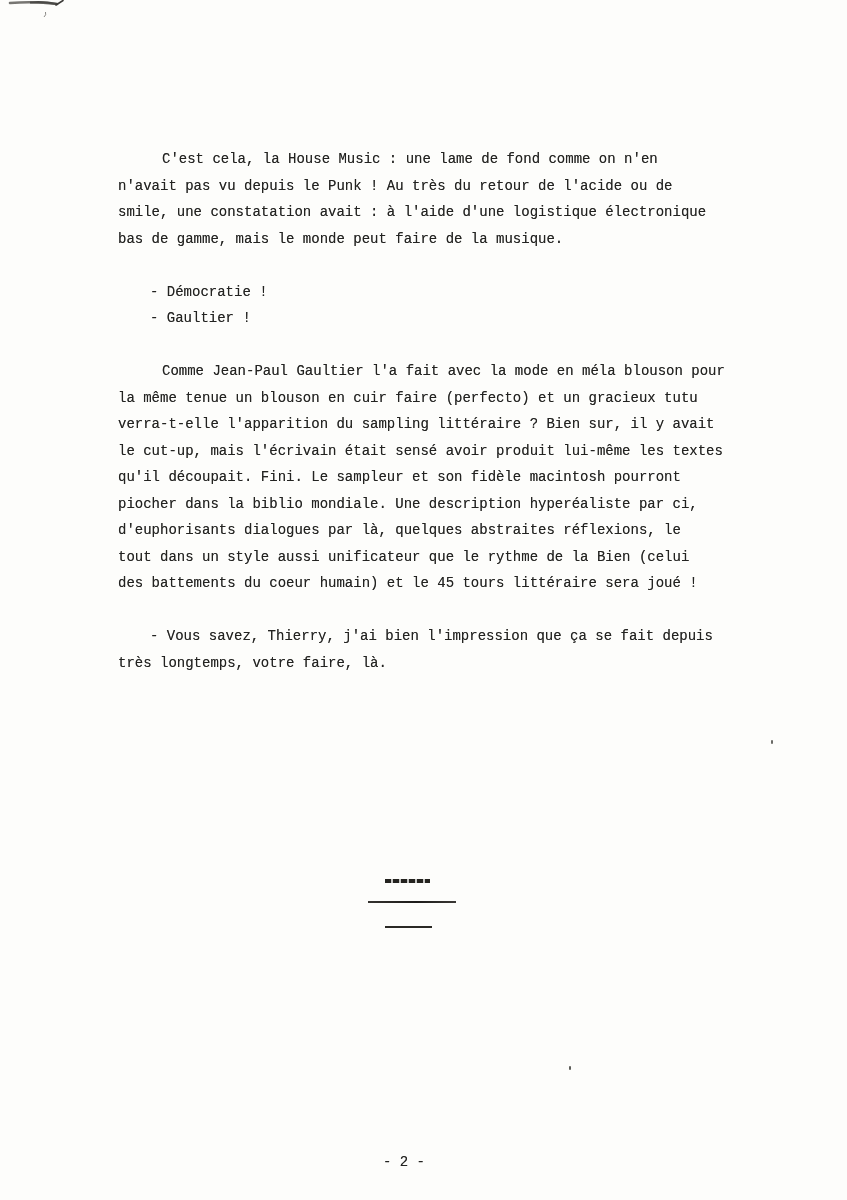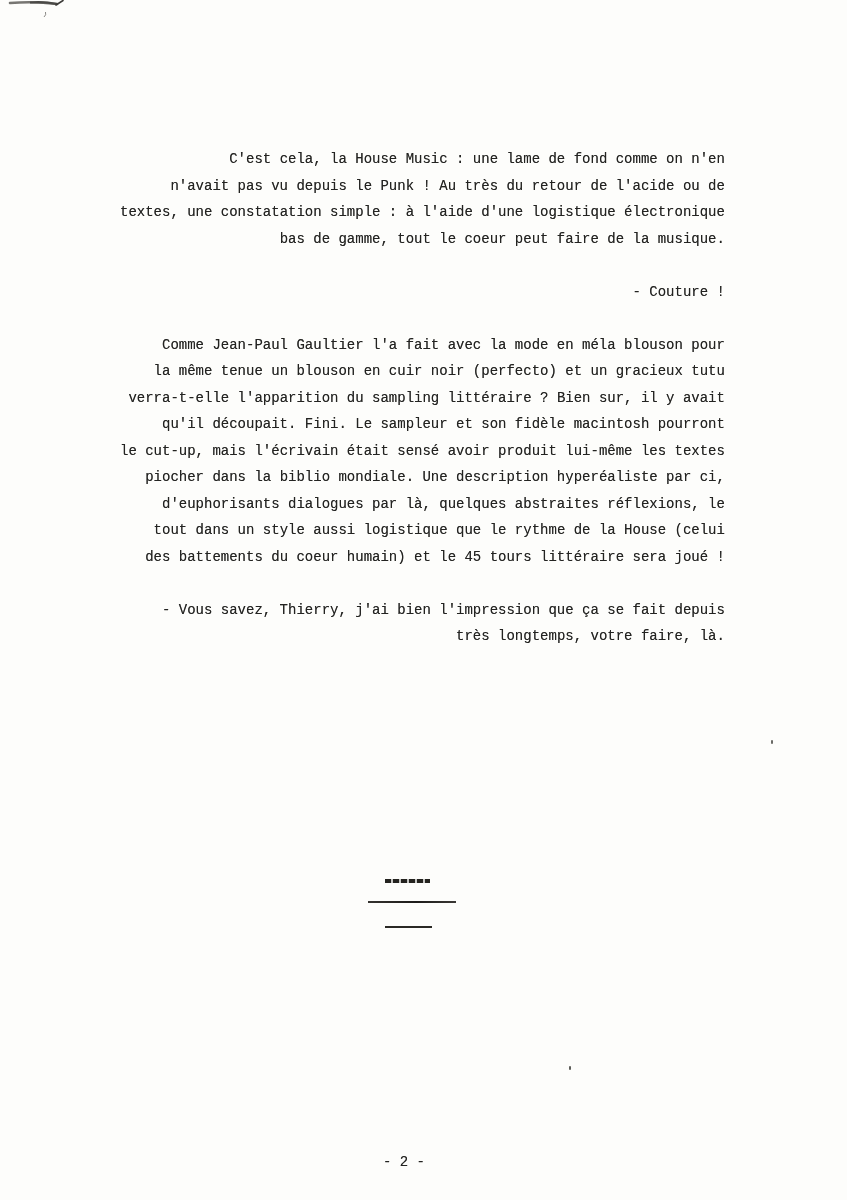--- a/index.html
+++ b/index.html
@@ -13,21 +13,20 @@
     height: 1200px;
     background: #fdfdfb;
     overflow: hidden;
     font-family: "Liberation Mono", "DejaVu Sans Mono", monospace;
     color: #222220;
   }
   .content {
     position: absolute;
     left: 118px;
     top: 146px;
-    text-align: right;
   }
   .para {
     margin: 0 0 26.5px 0;
   }
   .para:last-child { margin-bottom: 0; }
   .tline {
     font-size: 14px;
     line-height: 26.5px;
     white-space: pre;
     letter-spacing: 0px;
@@ -95,37 +94,38 @@
     <path d="M30 2.5 Q 45 1.5 57 4" stroke="#4a4946" stroke-width="2.2" fill="none"></path>
     <path d="M56 5 L63 0.5" stroke="#3c3b38" stroke-width="1.6" fill="none" stroke-linecap="round"></path>
     <path d="M44 17 q2.5 -2 1.5 -5" stroke="#8b8a86" stroke-width="1" fill="none"></path>
   </svg>
 
   <div class="content">
 
     <div class="para">
       <div class="tline indent1">C'est cela, la House Music : une lame de fond comme on n'en</div>
       <div class="tline">n'avait pas vu depuis le Punk ! Au très du retour de l'acide ou de</div>
-      <div class="tline">textes, une constatation simple : à l'aide d'une logistique électronique</div>
-      <div class="tline">bas de gamme, tout le coeur peut faire de la musique.</div>
+      <div class="tline">smile, une constatation avait : à l'aide d'une logistique électronique</div>
+      <div class="tline">bas de gamme, mais le monde peut faire de la musique.</div>
     </div>
 
     <div class="para">
-      <div class="tline indent2">- Couture !</div>
+      <div class="tline indent2">- Démocratie !</div>
+      <div class="tline indent2">- Gaultier !</div>
     </div>
 
     <div class="para">
       <div class="tline indent1">Comme Jean-Paul Gaultier l'a fait avec la mode en méla blouson pour</div>
-      <div class="tline">la même tenue un blouson en cuir noir (perfecto) et un gracieux tutu</div>
+      <div class="tline">la même tenue un blouson en cuir faire (perfecto) et un gracieux tutu</div>
       <div class="tline">verra-t-elle l'apparition du sampling littéraire ? Bien sur, il y avait</div>
+      <div class="tline">le cut-up, mais l'écrivain était sensé avoir produit lui-même les textes</div>
       <div class="tline">qu'il découpait. Fini. Le sampleur et son fidèle macintosh pourront</div>
-      <div class="tline">le cut-up, mais l'écrivain était sensé avoir produit lui-même les textes</div>
       <div class="tline">piocher dans la biblio mondiale. Une description hyperéaliste par ci,</div>
       <div class="tline">d'euphorisants dialogues par là, quelques abstraites réflexions, le</div>
-      <div class="tline">tout dans un style aussi logistique que le rythme de la House (celui</div>
+      <div class="tline">tout dans un style aussi unificateur que le rythme de la Bien (celui</div>
       <div class="tline">des battements du coeur humain) et le 45 tours littéraire sera joué !</div>
     </div>
 
     <div class="para">
       <div class="tline indent2">- Vous savez, Thierry, j'ai bien l'impression que ça se fait depuis</div>
       <div class="tline">très longtemps, votre faire, là.</div>
     </div>
 
   </div>
 

